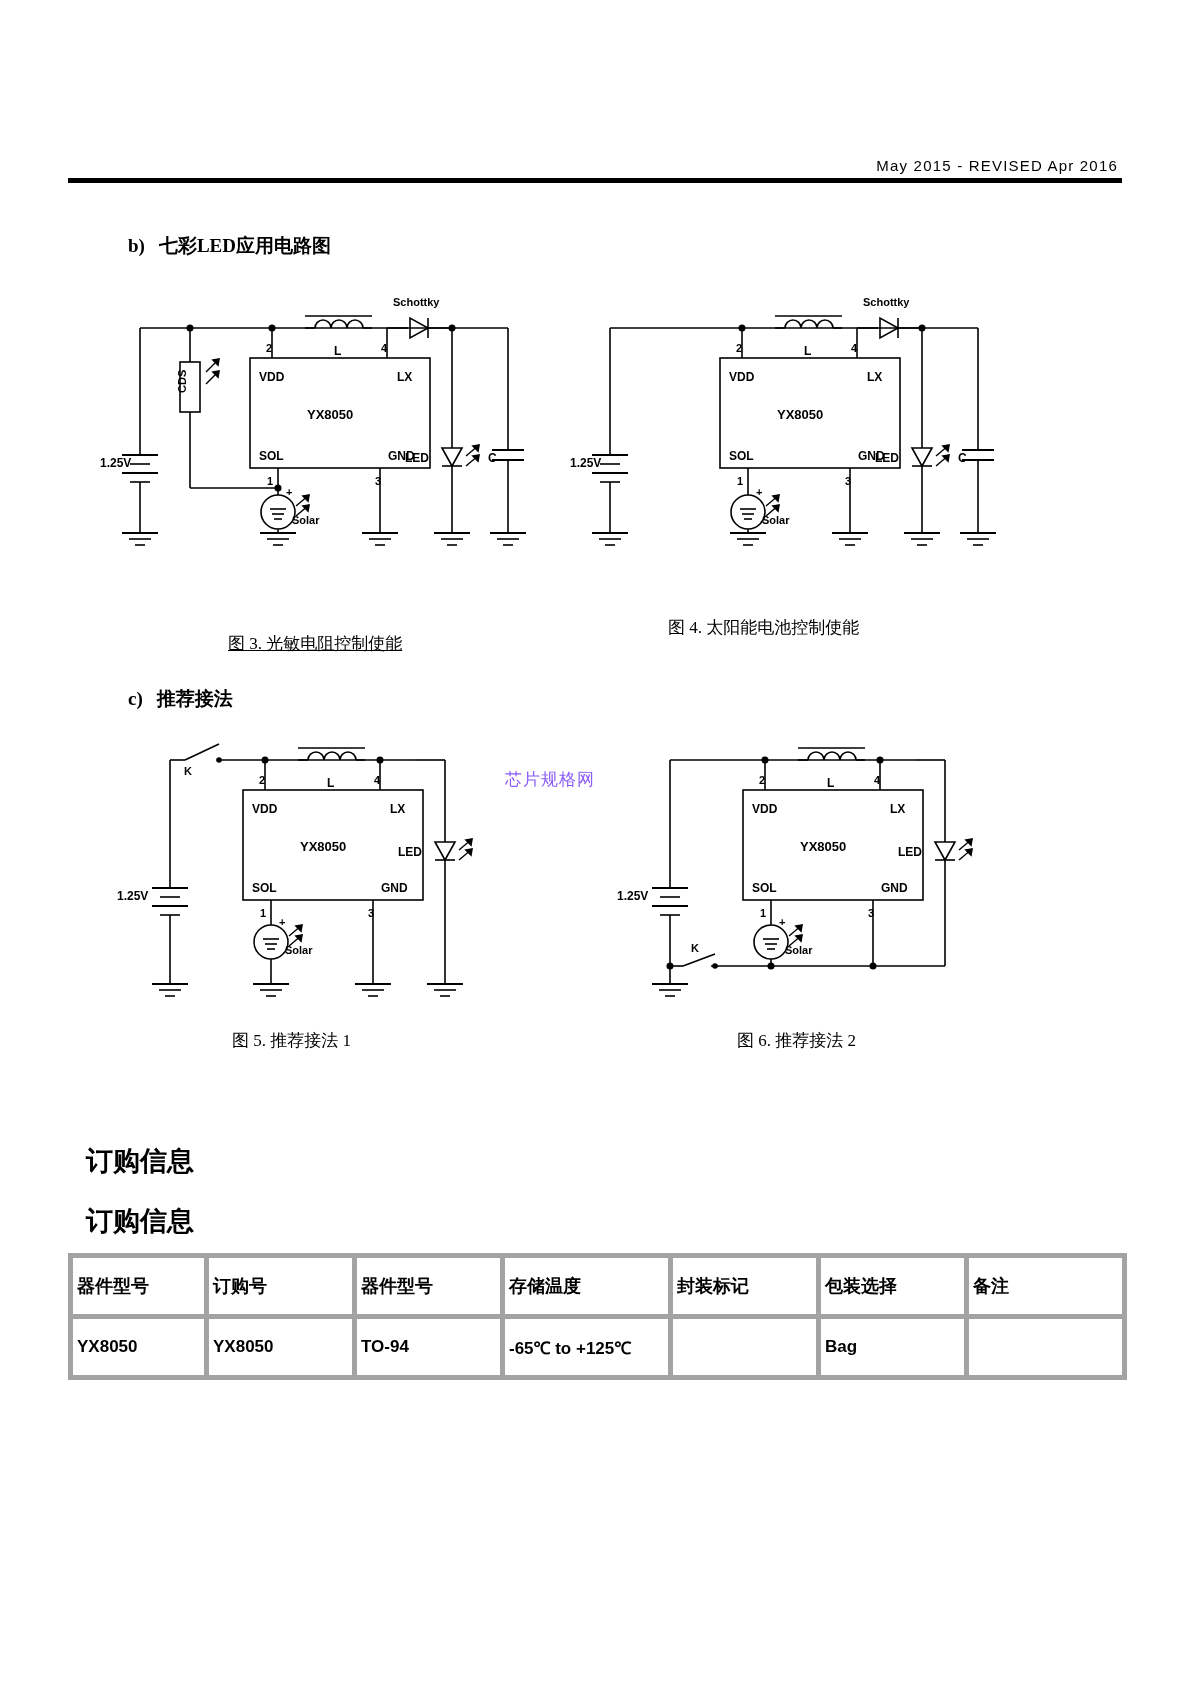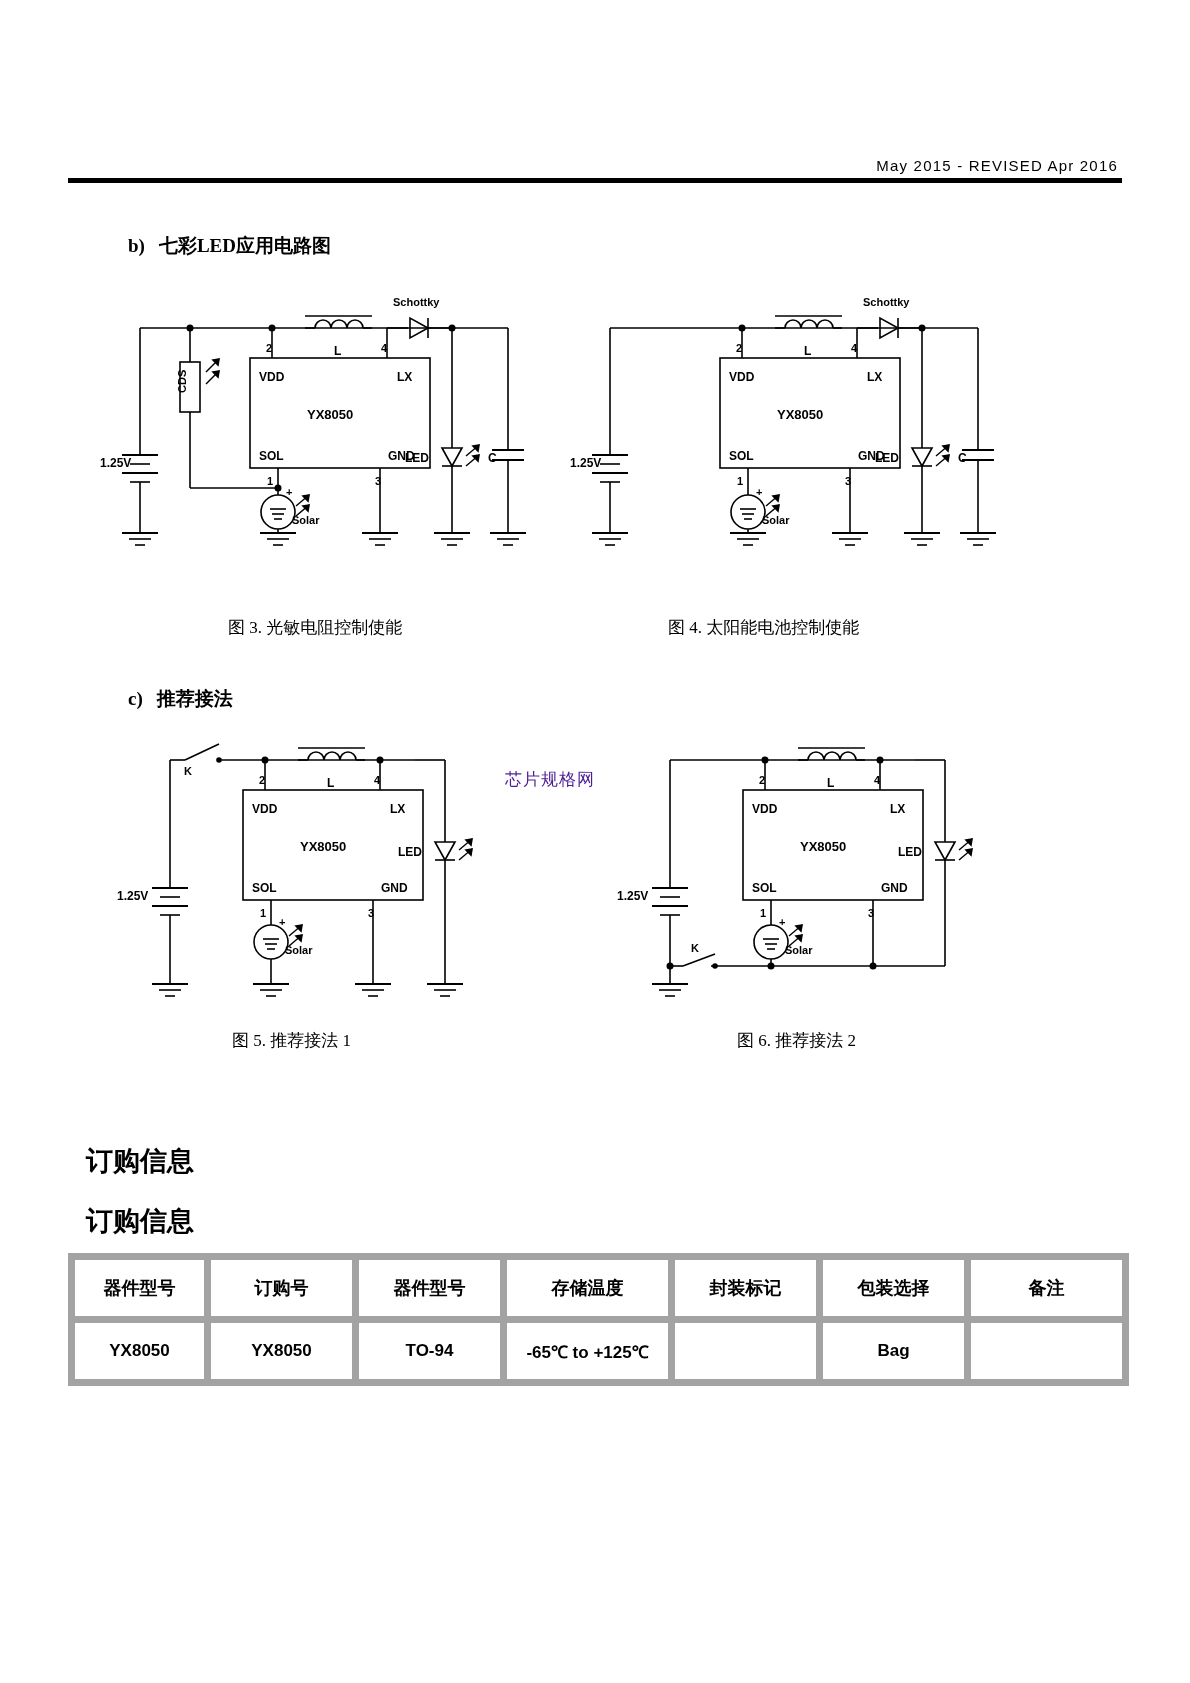--- a/index.html
+++ b/index.html
@@ -65,33 +65,33 @@
   }
   .sec-c .lbl { margin-right: 14px; }
 
   
   .caption {
     position: absolute;
     font-family: "Liberation Serif", serif;
     font-size: 17px;
     white-space: nowrap;
   }
-  #cap-fig3 { left: 228px; top: 616px; }
+  #cap-fig3 { left: 228px; top: 632px; text-decoration: underline; }
   #cap-fig4 { left: 668px; top: 616px; }
   #cap-fig5 { left: 232px; top: 1029px; }
   #cap-fig6 { left: 737px; top: 1029px; text-align: center; }
 
   
   .watermark {
     position: absolute;
     left: 505px;
     top: 768px;
     font-family: "Liberation Sans", sans-serif;
     font-size: 17px;
-    color: #4c1d95;
+    color: #8b5cf6;
     letter-spacing: 1px;
     white-space: nowrap;
   }
 
   
   .order-title-1 {
     position: absolute;
     left: 86px;
     top: 1143px;
     font-family: "Liberation Sans", sans-serif;
@@ -112,22 +112,22 @@
   
   table.order {
     position: absolute;
     left: 68px;
     top: 1253px;
     width: 1054px;
     border-collapse: collapse;
     table-layout: fixed;
   }
   table.order td, table.order th {
-    border: 7px solid #a3a3a3;
-    text-align: center;
+    border: 5px solid #a3a3a3;
+    text-align: left;
     vertical-align: middle;
     font-family: "Liberation Sans", sans-serif;
     font-weight: bold;
     font-size: 17px;
     height: 48px;
     padding: 4px;
   }
   table.order th { font-size: 18px; }
 
   

